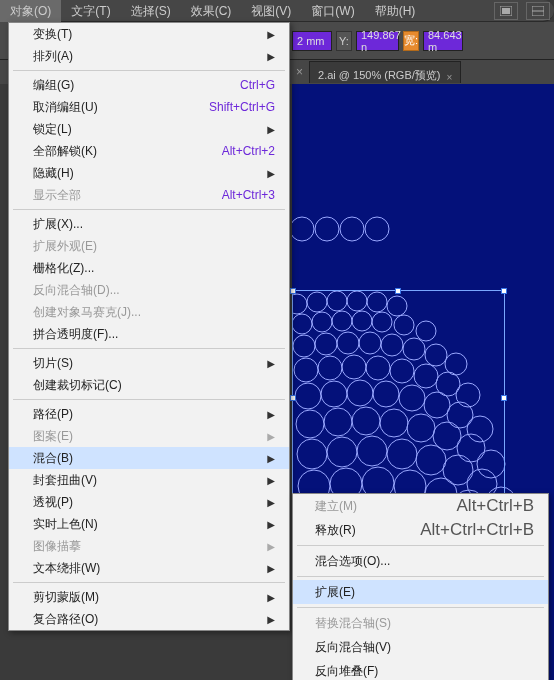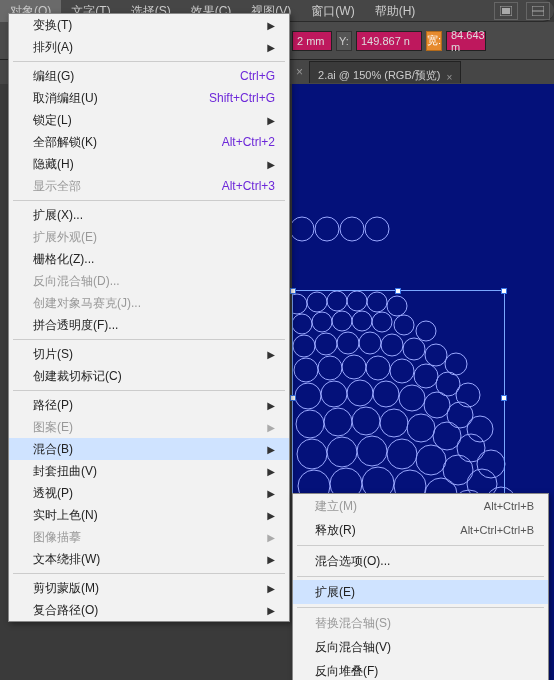--- a/index.html
+++ b/index.html
@@ -37,21 +37,21 @@
 .toolbar {
   height: 38px;
   background: #4a4a4a;
   border-bottom: 1px solid #222;
   display: flex;
   align-items: center;
   padding-left: 292px;
   gap: 4px;
 }
 .field {
-  background: #be185d;
+  background: #6d28d9;
   border: 1px solid #222;
   height: 20px;
   padding: 0 4px;
   display: flex;
   align-items: center;
   color: #ddd;
   font-size: 11px;
 }
 .lbl-box {
   width: 16px; height: 20px;
@@ -80,21 +80,21 @@
 }
 .tab .close { margin-left: 6px; font-size: 10px; color:#999; }
 .canvas {
   position: absolute;
   left: 292px; top: 84px;
   right: 0; bottom: 0;
   background: #04117a;
 }
 .dropdown {
   position: absolute;
-  left: 8px; top: 13px;
+  left: 8px; top: 22px;
   width: 282px;
   background: #f2f2f2;
   border: 1px solid #888;
   box-shadow: 2px 2px 6px rgba(0,0,0,0.4);
   z-index: 10;
 }
 .dropdown .row {
   display: flex;
   align-items: center;
   height: 22px;
@@ -118,21 +118,21 @@
   z-index: 11;
 }
 .submenu .row {
   display: flex; align-items:center;
   height: 24px;
   padding: 0 14px 0 22px;
   color:#222;
 }
 .submenu .row.disabled { color:#999; }
 .submenu .row.highlight { background:#cfe3ff; }
-.submenu .row .shortcut { margin-left:auto; color:#555; font-size:11px;}
+.submenu .row .shortcut { margin-left:auto; color:#555; font-size:17px;}
 .submenu hr { border:none; border-top:1px solid #ccc; margin:3px 4px;}
 .selbox {
   position:absolute;
   border:1px solid #7aa7ff;
   left:0; top:206px; width:213px; height:214px;
 }
 .handle { position:absolute; width:6px; height:6px; background:#fff; border:1px solid #3a76e8; }
 </style>
 </head>
 <body>
@@ -156,21 +156,21 @@
       <svg width="12" height="10">
         <rect x="0" y="0" width="12" height="10" fill="none" stroke="#aaa"></rect>
         <line x1="0" y1="5" x2="12" y2="5" stroke="#aaa"></line>
       </svg>
     </div>
 </div>
 
 <div class="toolbar">
   <div class="field" style="width:40px">2 mm</div>
   <div class="lbl-box">Y:</div>
-  <div class="field" style="width:66px">149.867 n</div>
+  <div class="field" style="width:43px">149.867 n</div>
   <div class="lbl-box orange">宽:</div>
   <div class="field" style="width:40px">84.643 m</div>
 </div>
 
 <div class="tabbar">
   <div style="width:4px"></div>
   <span class="close" style="color:#999;margin-right:6px">×</span>
   <div class="tab">
     <span>2.ai @ 150% (RGB/预览)</span>
     <span class="close">×</span>

